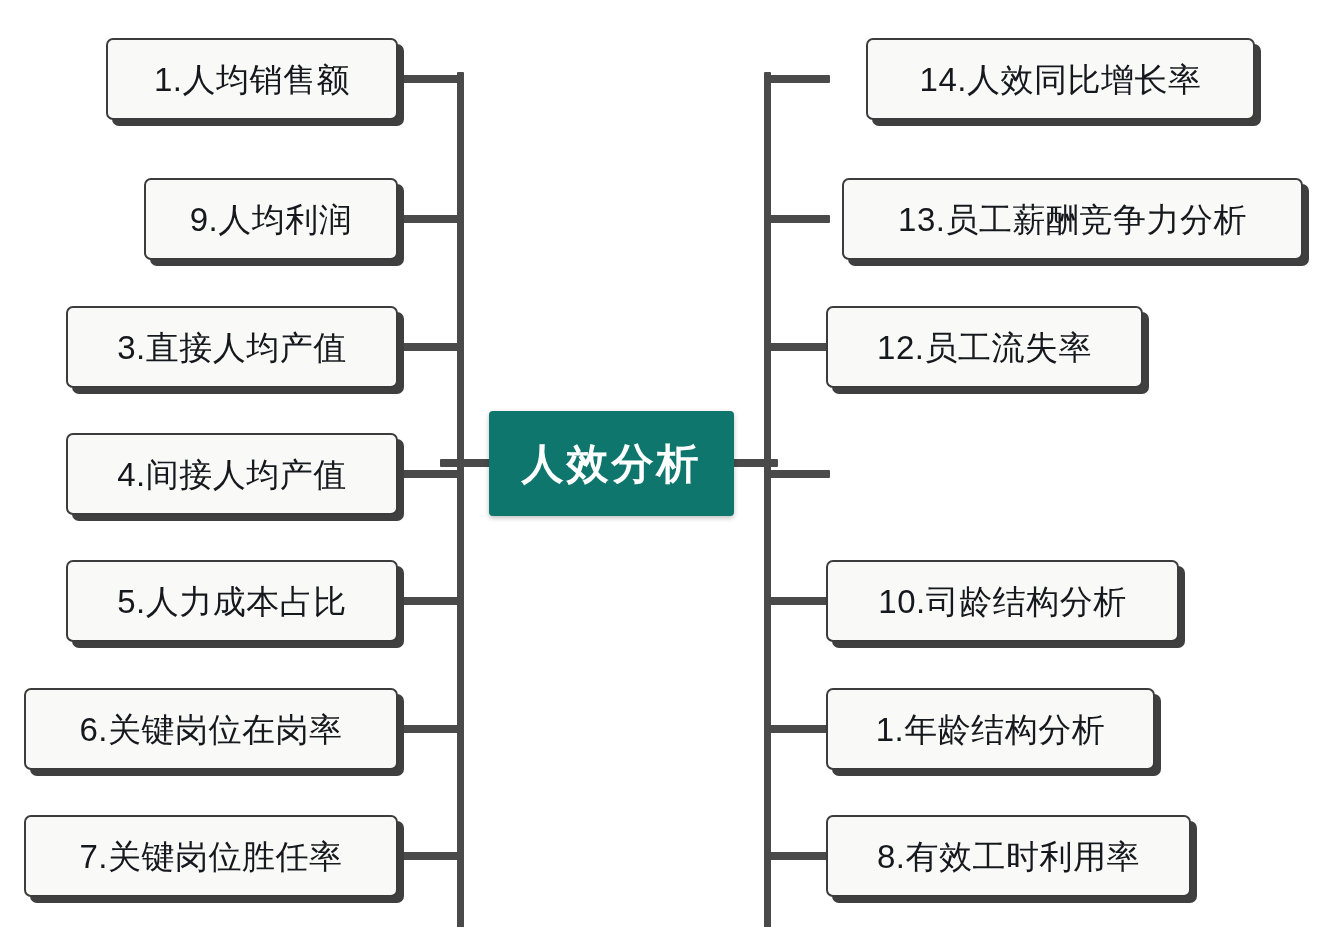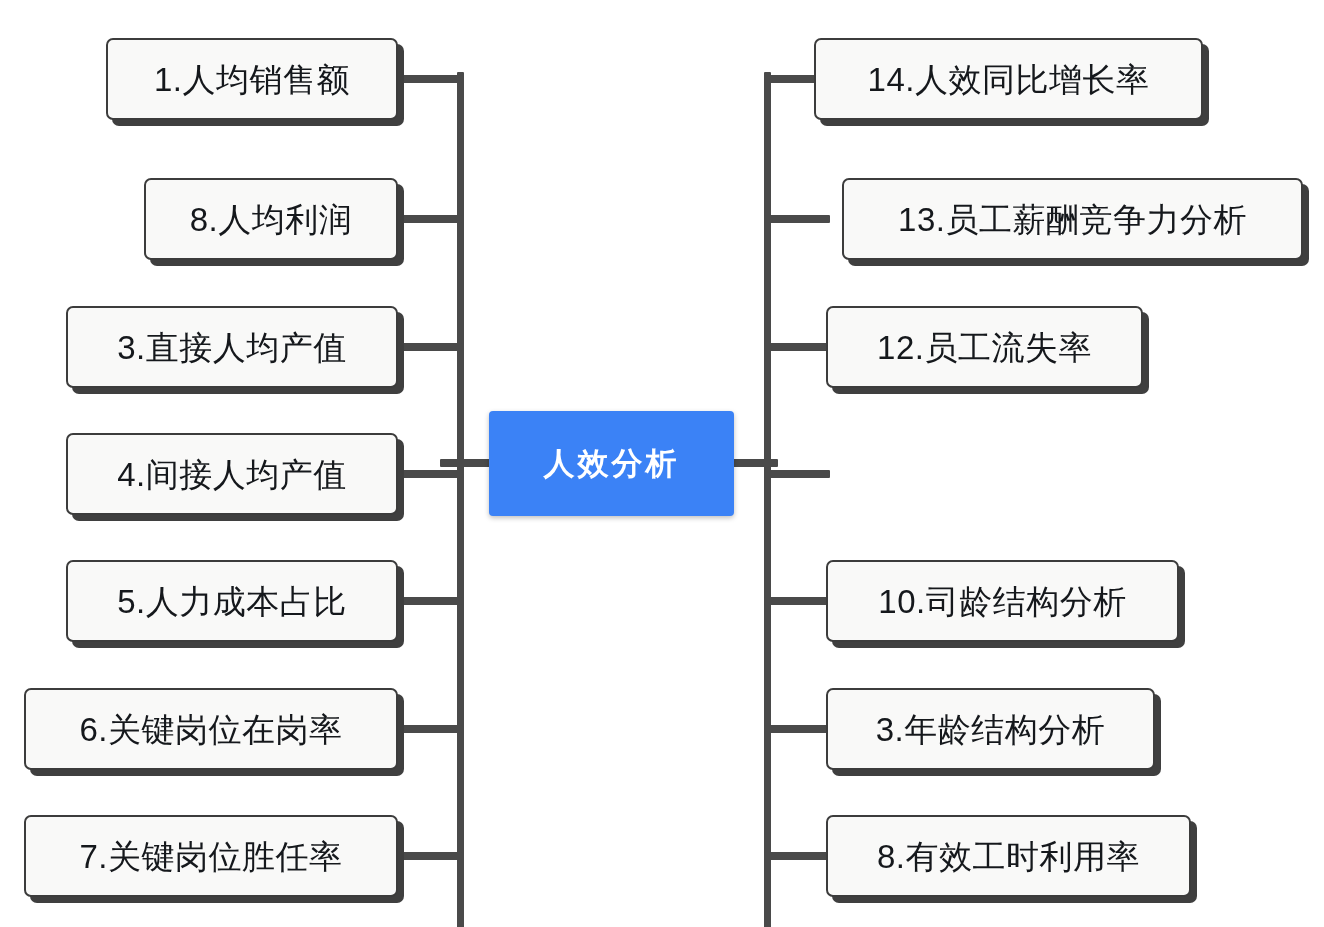--- a/index.html
+++ b/index.html
@@ -50,28 +50,28 @@
     white-space: nowrap;
     font-size: 33px;
     line-height: 1;
     padding: 0 14px;
   }
 
   
   .center-node {
     position: absolute;
     box-sizing: border-box;
-    background: #3b82f6;
+    background: #0f766e;
     border-radius: 4px;
     display: flex;
     align-items: center;
     justify-content: center;
     color: #ffffff;
     font-weight: bold;
-    font-size: 31px;
+    font-size: 42px;
     letter-spacing: 3px;
     white-space: nowrap;
     box-shadow: 0 2px 5px rgba(0,0,0,0.25);
   }
 </style>
 </head>
 <body>
 
 <div id="stage">
 
@@ -91,29 +91,29 @@
 
   <div class="stub" style="left:764px; top:75px;  width:66px;"></div>
   <div class="stub" style="left:764px; top:215px; width:66px;"></div>
   <div class="stub" style="left:764px; top:343px; width:66px;"></div>
   <div class="stub" style="left:764px; top:470px; width:66px;"></div>
   <div class="stub" style="left:764px; top:597px; width:66px;"></div>
   <div class="stub" style="left:764px; top:725px; width:66px;"></div>
   <div class="stub" style="left:764px; top:852px; width:66px;"></div>
 
   <div class="node" style="left:106px; top:38px;  width:292px; height:82px;">1.人均销售额</div>
-  <div class="node" style="left:144px; top:178px; width:254px; height:82px;">8.人均利润</div>
+  <div class="node" style="left:144px; top:178px; width:254px; height:82px;">9.人均利润</div>
   <div class="node" style="left:66px;  top:306px; width:332px; height:82px;text-align:right;">3.直接人均产值</div>
   <div class="node" style="left:66px;  top:433px; width:332px; height:82px;">4.间接人均产值</div>
   <div class="node" style="left:66px;  top:560px; width:332px; height:82px;">5.人力成本占比</div>
   <div class="node" style="left:24px;  top:688px; width:374px; height:82px;">6.关键岗位在岗率</div>
   <div class="node" style="left:24px;  top:815px; width:374px; height:82px;">7.关键岗位胜任率</div>
 
-  <div class="node" style="left:814px; top:38px;  width:389px; height:82px;">14.人效同比增长率</div>
+  <div class="node" style="left:866px; top:38px;  width:389px; height:82px;">14.人效同比增长率</div>
   <div class="node" style="left:826px; top:178px; width:461px; height:82px;margin-left:16px;">13.员工薪酬竞争力分析</div>
   <div class="node" style="left:826px; top:306px; width:317px; height:82px;">12.员工流失率</div>
   <div class="node" style="left:826px; top:560px; width:353px; height:82px;">10.司龄结构分析</div>
-  <div class="node" style="left:826px; top:688px; width:329px; height:82px;">3.年龄结构分析</div>
+  <div class="node" style="left:826px; top:688px; width:329px; height:82px;">1.年龄结构分析</div>
   <div class="node" style="left:826px; top:815px; width:365px; height:82px;">8.有效工时利用率</div>
 
   <div class="center-node" style="left:489px; top:411px; width:245px; height:105px;">人效分析</div>
 
 </div>
 
 </body></html>

